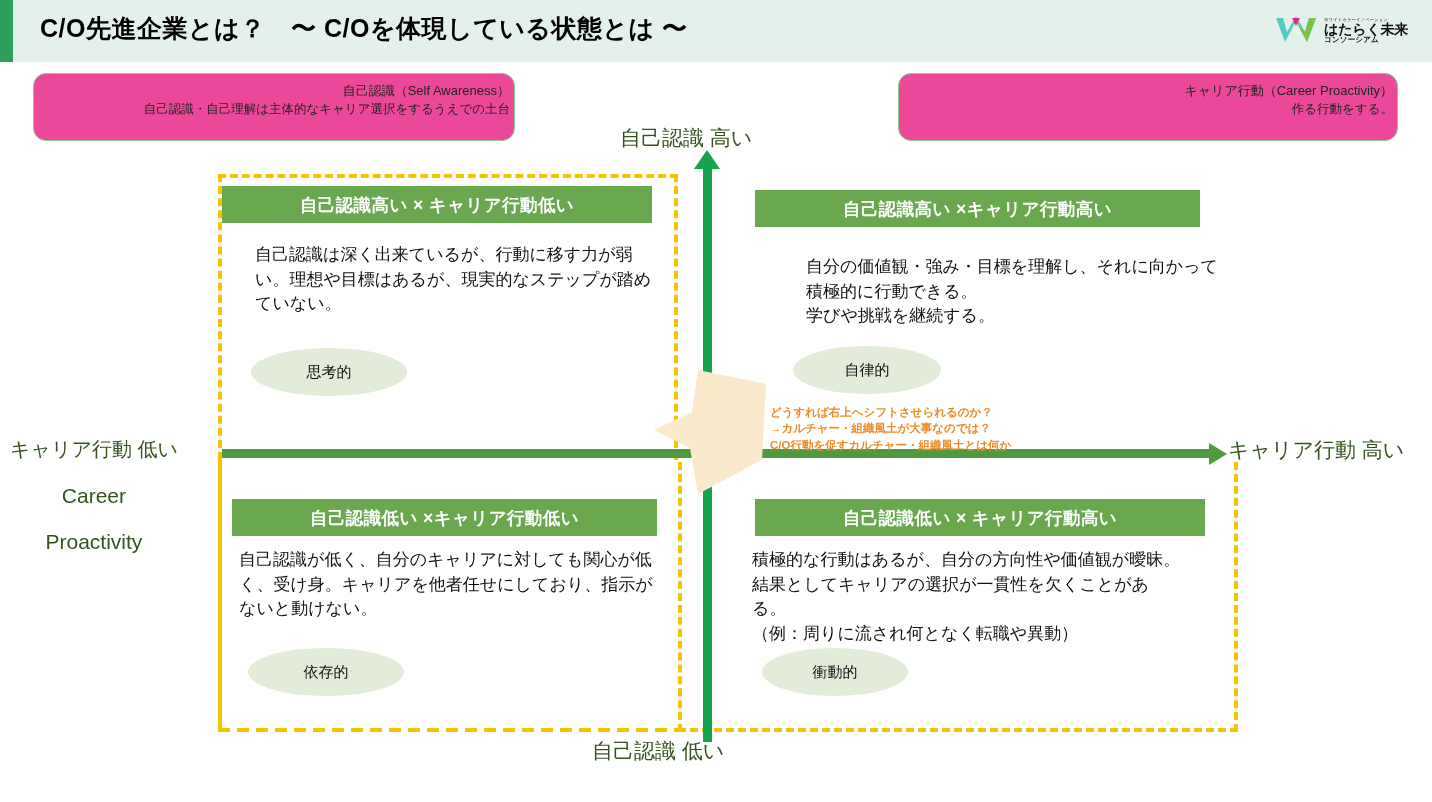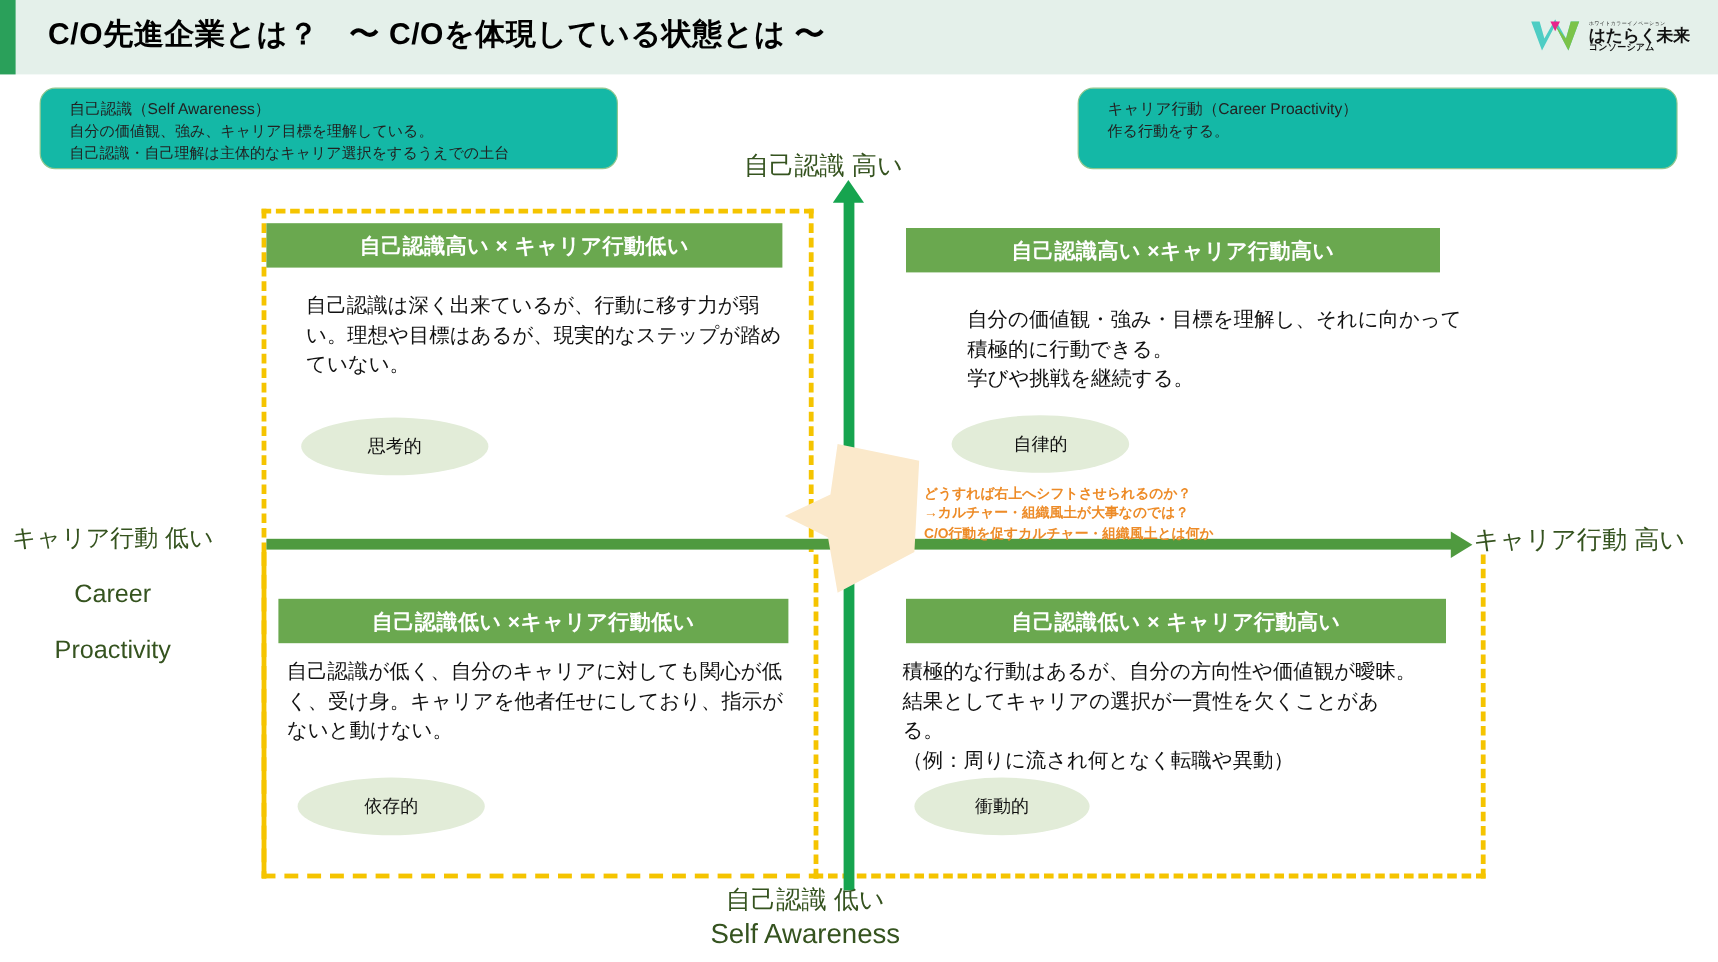--- a/index.html
+++ b/index.html
@@ -29,22 +29,22 @@
         display:flex;align-items:center;gap:6px;}
   .logo-mark{width:44px;height:30px;position:relative;flex:none;}
   .logo-text{display:flex;flex-direction:column;line-height:1;}
   .logo-top{font-size:4.2px;color:#111;letter-spacing:.3px;white-space:nowrap;}
   .logo-main{font-size:14px;font-weight:bold;color:#111;white-space:nowrap;letter-spacing:-.2px;}
   .logo-sub{font-size:7.5px;font-weight:bold;color:#111;white-space:nowrap;letter-spacing:.2px;}
 
   
   .callout{
     position:absolute;border:1.6px solid #8fc78f;border-radius:13px;
-    background:#14b8a6;text-align:left;color:#222;
-    font-size:12.5px;line-height:1.48;padding:7px 24px;box-sizing:border-box;
+    background:#ec4899;text-align:right;color:#222;
+    font-size:12.5px;line-height:1.48;padding:7px 4px;box-sizing:border-box;
   }
   .callout .c-title{font-size:13px;}
   #callout-left{left:33px;top:73px;width:482px;height:68px;}
   #callout-right{left:898px;top:73px;width:500px;height:68px;}
 
   
   .dashed-box{position:absolute;box-sizing:border-box;}
   #dash-tl{left:218px;top:174px;width:460px;height:286px;
     border-top:4px dashed #f5c400;border-left:4px dashed #f5c400;border-right:4px dashed #f5c400;}
   #dash-br{left:678px;top:462px;width:560px;height:270px;
@@ -130,21 +130,20 @@
     <div class="logo-text">
       <span class="logo-top">ホワイトカラーイノベーション</span>
       <span class="logo-main">はたらく未来</span>
       <span class="logo-sub">コンソーシアム</span>
     </div>
   </div>
 </div>
 
 <div class="callout" id="callout-left">
   <div class="c-title">自己認識（Self Awareness）</div>
-  <div>自分の価値観、強み、キャリア目標を理解している。</div>
   <div>自己認識・自己理解は主体的なキャリア選択をするうえでの土台</div>
 </div>
 
 <div class="callout" id="callout-right">
   <div class="c-title">キャリア行動（Career Proactivity）</div>
   <div>作る行動をする。</div>
 </div>
 
 <div class="dashed-box" id="dash-tl"></div>
 <div class="dashed-box" id="dash-bl-left"></div>
@@ -160,21 +159,20 @@
 <div class="axis-label" id="lbl-right">キャリア行動 高い</div>
 
 <div class="axis-label" id="lbl-left">
   <span>キャリア行動 低い</span>
   <span class="en">Career</span>
   <span class="en">Proactivity</span>
 </div>
 
 <div class="axis-label" id="lbl-bottom">
   <span>自己認識 低い</span>
-  <span class="en">Self Awareness</span>
 </div>
 
 <div class="q-head" id="q1-head">自己認識高い × キャリア行動低い</div>
 <div class="q-body" id="q1-body">自己認識は深く出来ているが、行動に移す力が弱い。理想や目標はあるが、現実的なステップが踏めていない。</div>
 <div class="pill" id="pill-1">思考的</div>
 
 <div class="q-head" id="q2-head">自己認識高い ×キャリア行動高い</div>
 <div class="q-body" id="q2-body">自分の価値観・強み・目標を理解し、それに向かって積極的に行動できる。
 学びや挑戦を継続する。</div>
 <div class="pill" id="pill-2">自律的</div>

